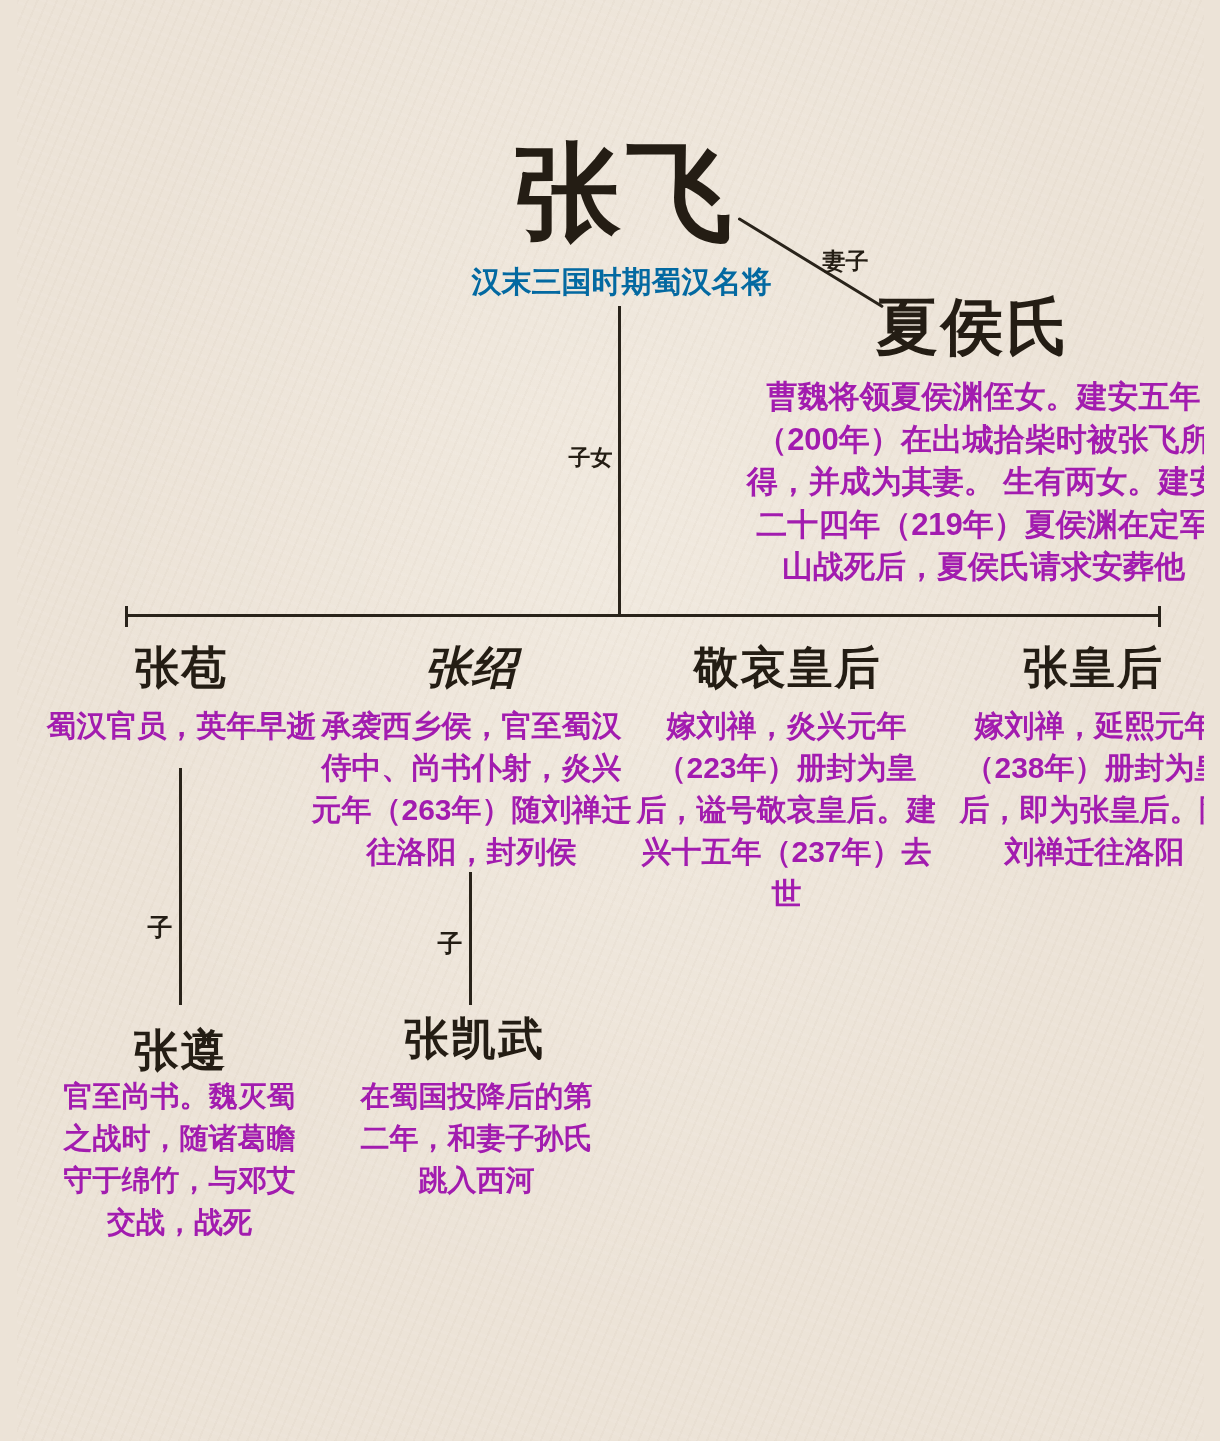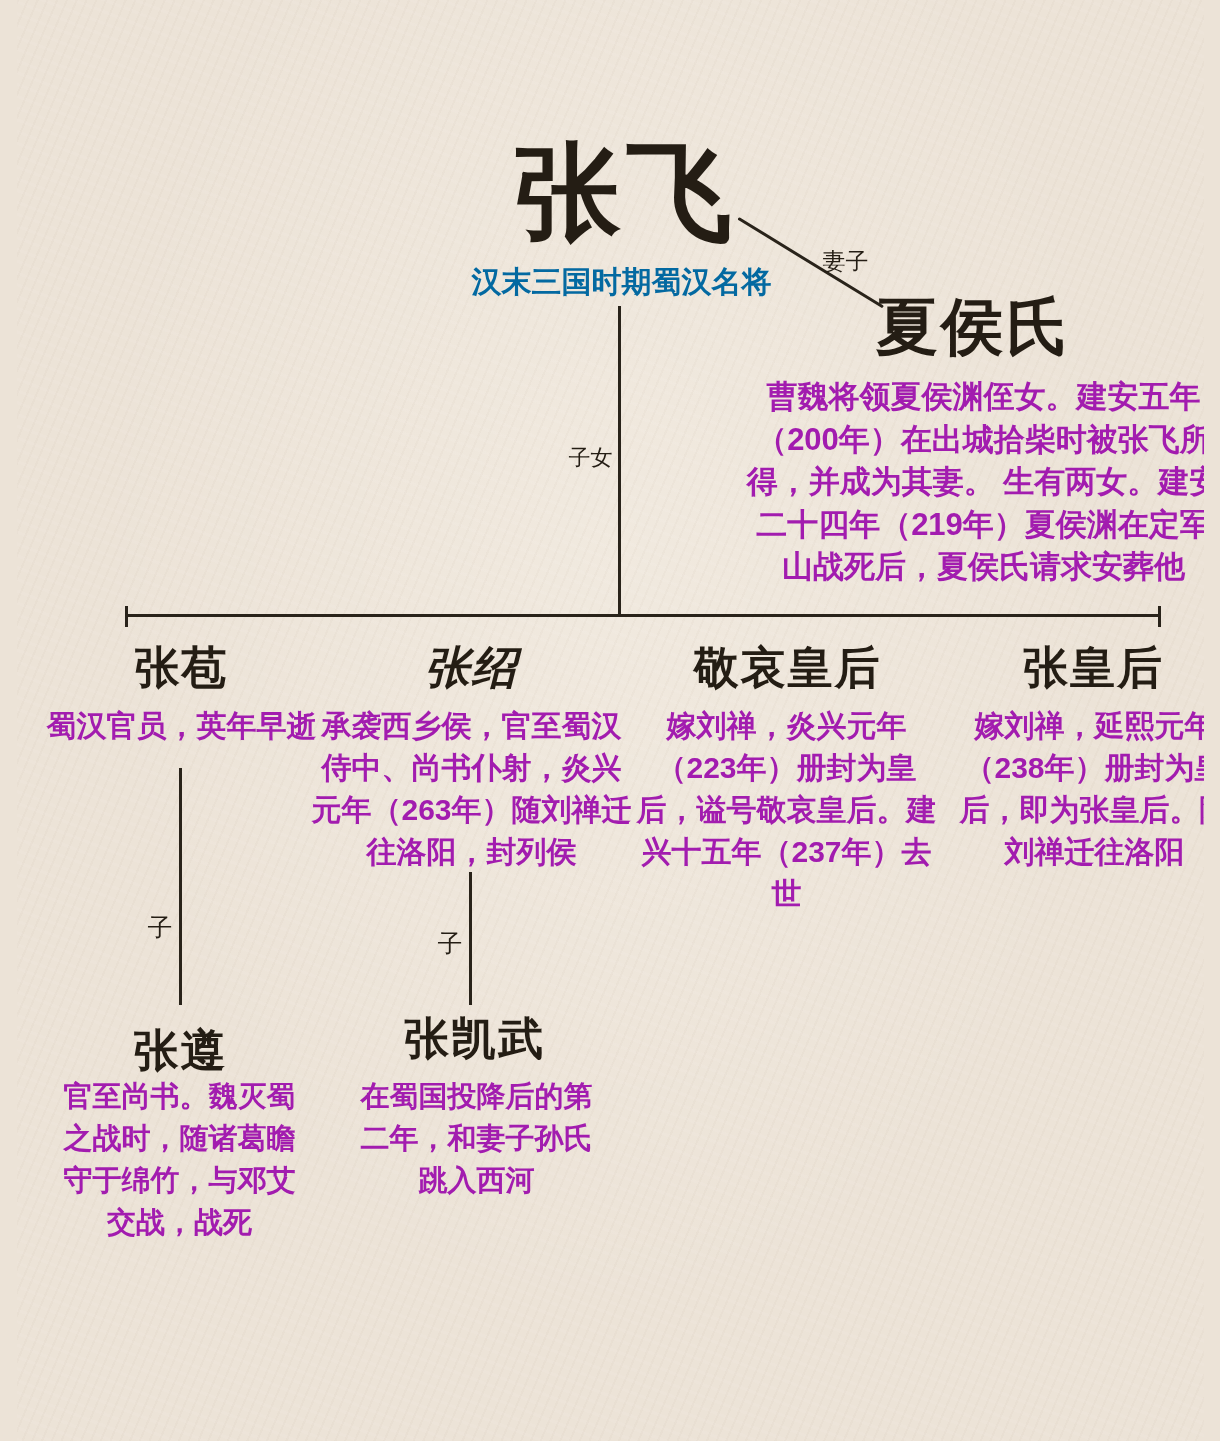--- a/index.html
+++ b/index.html
@@ -47,21 +47,21 @@
   }
   .root-subtitle{
     color:#0369a1;
     font-weight:700;
     font-size:30px;
     white-space:nowrap;
   }
   .spouse-desc{font-size:31px;line-height:42.5px;width:478px;}
   .edge-label{
     color:#241d14;
-    font-weight:400;
+    font-weight:700;
     font-size:23px;
     white-space:nowrap;
   }
   .line{
     position:absolute;
     background:#29231a;
   }
   .vline{width:3px;}
   .hline{height:3px;}
   .diag{

